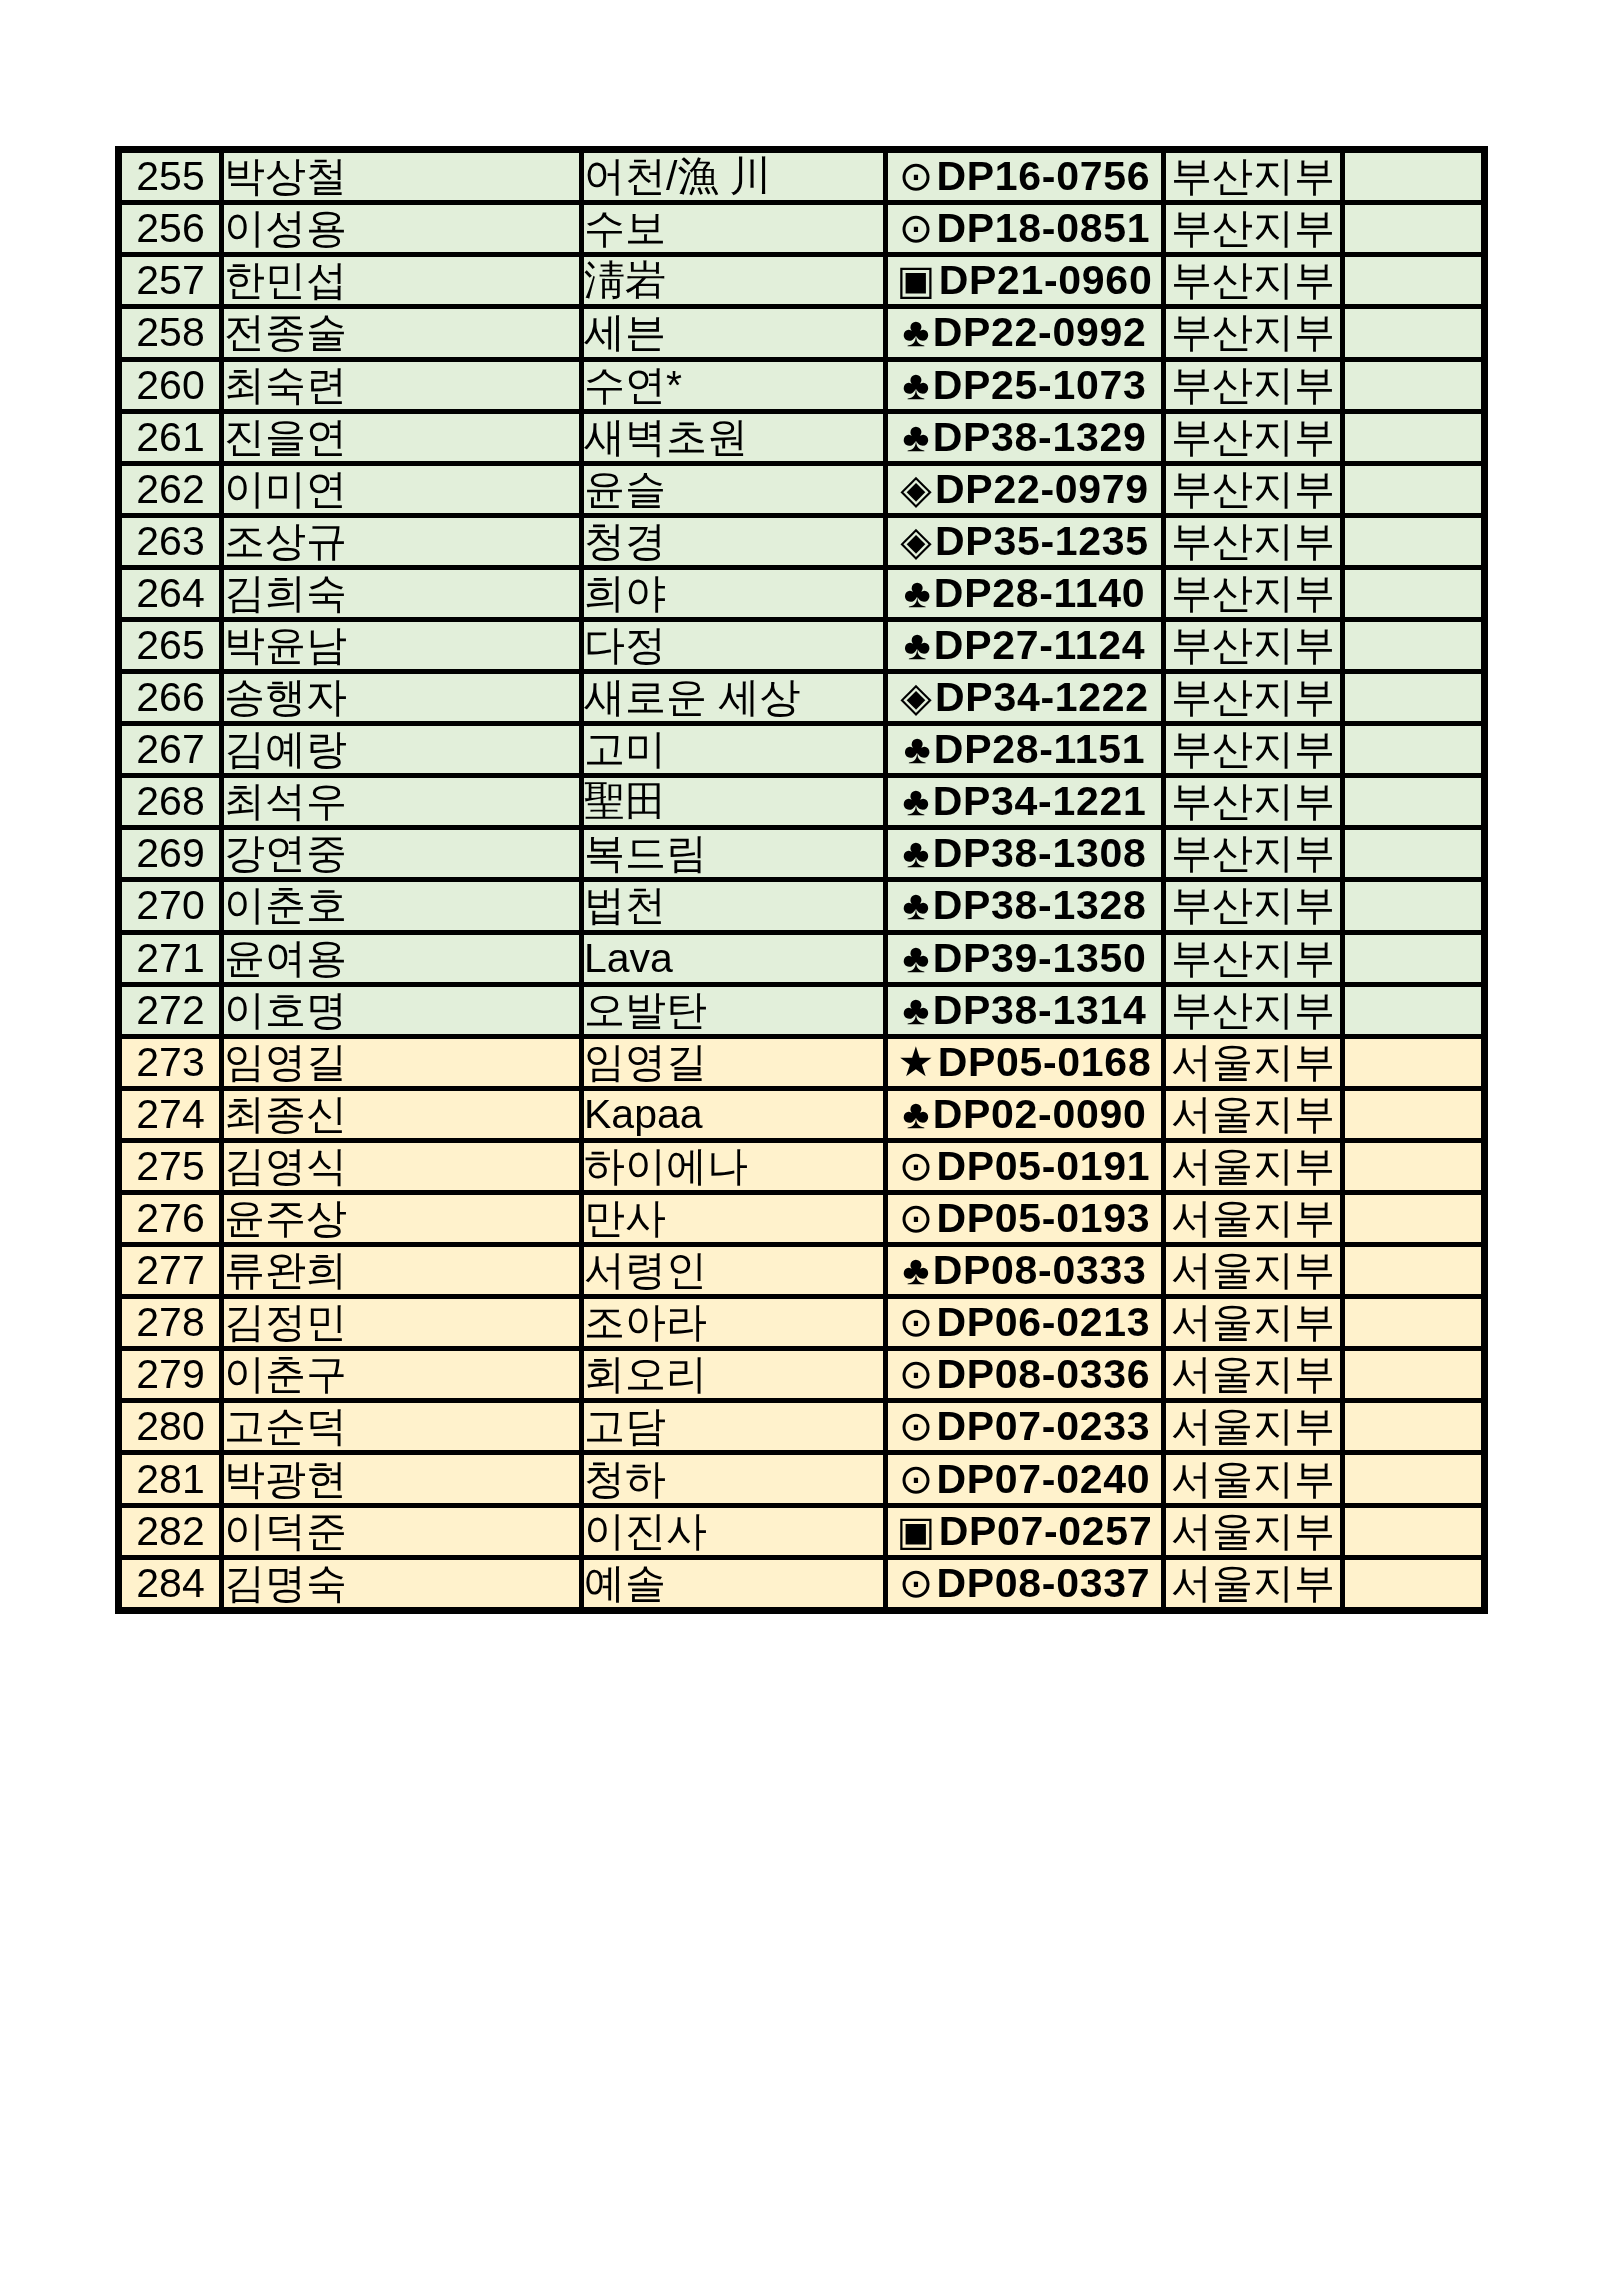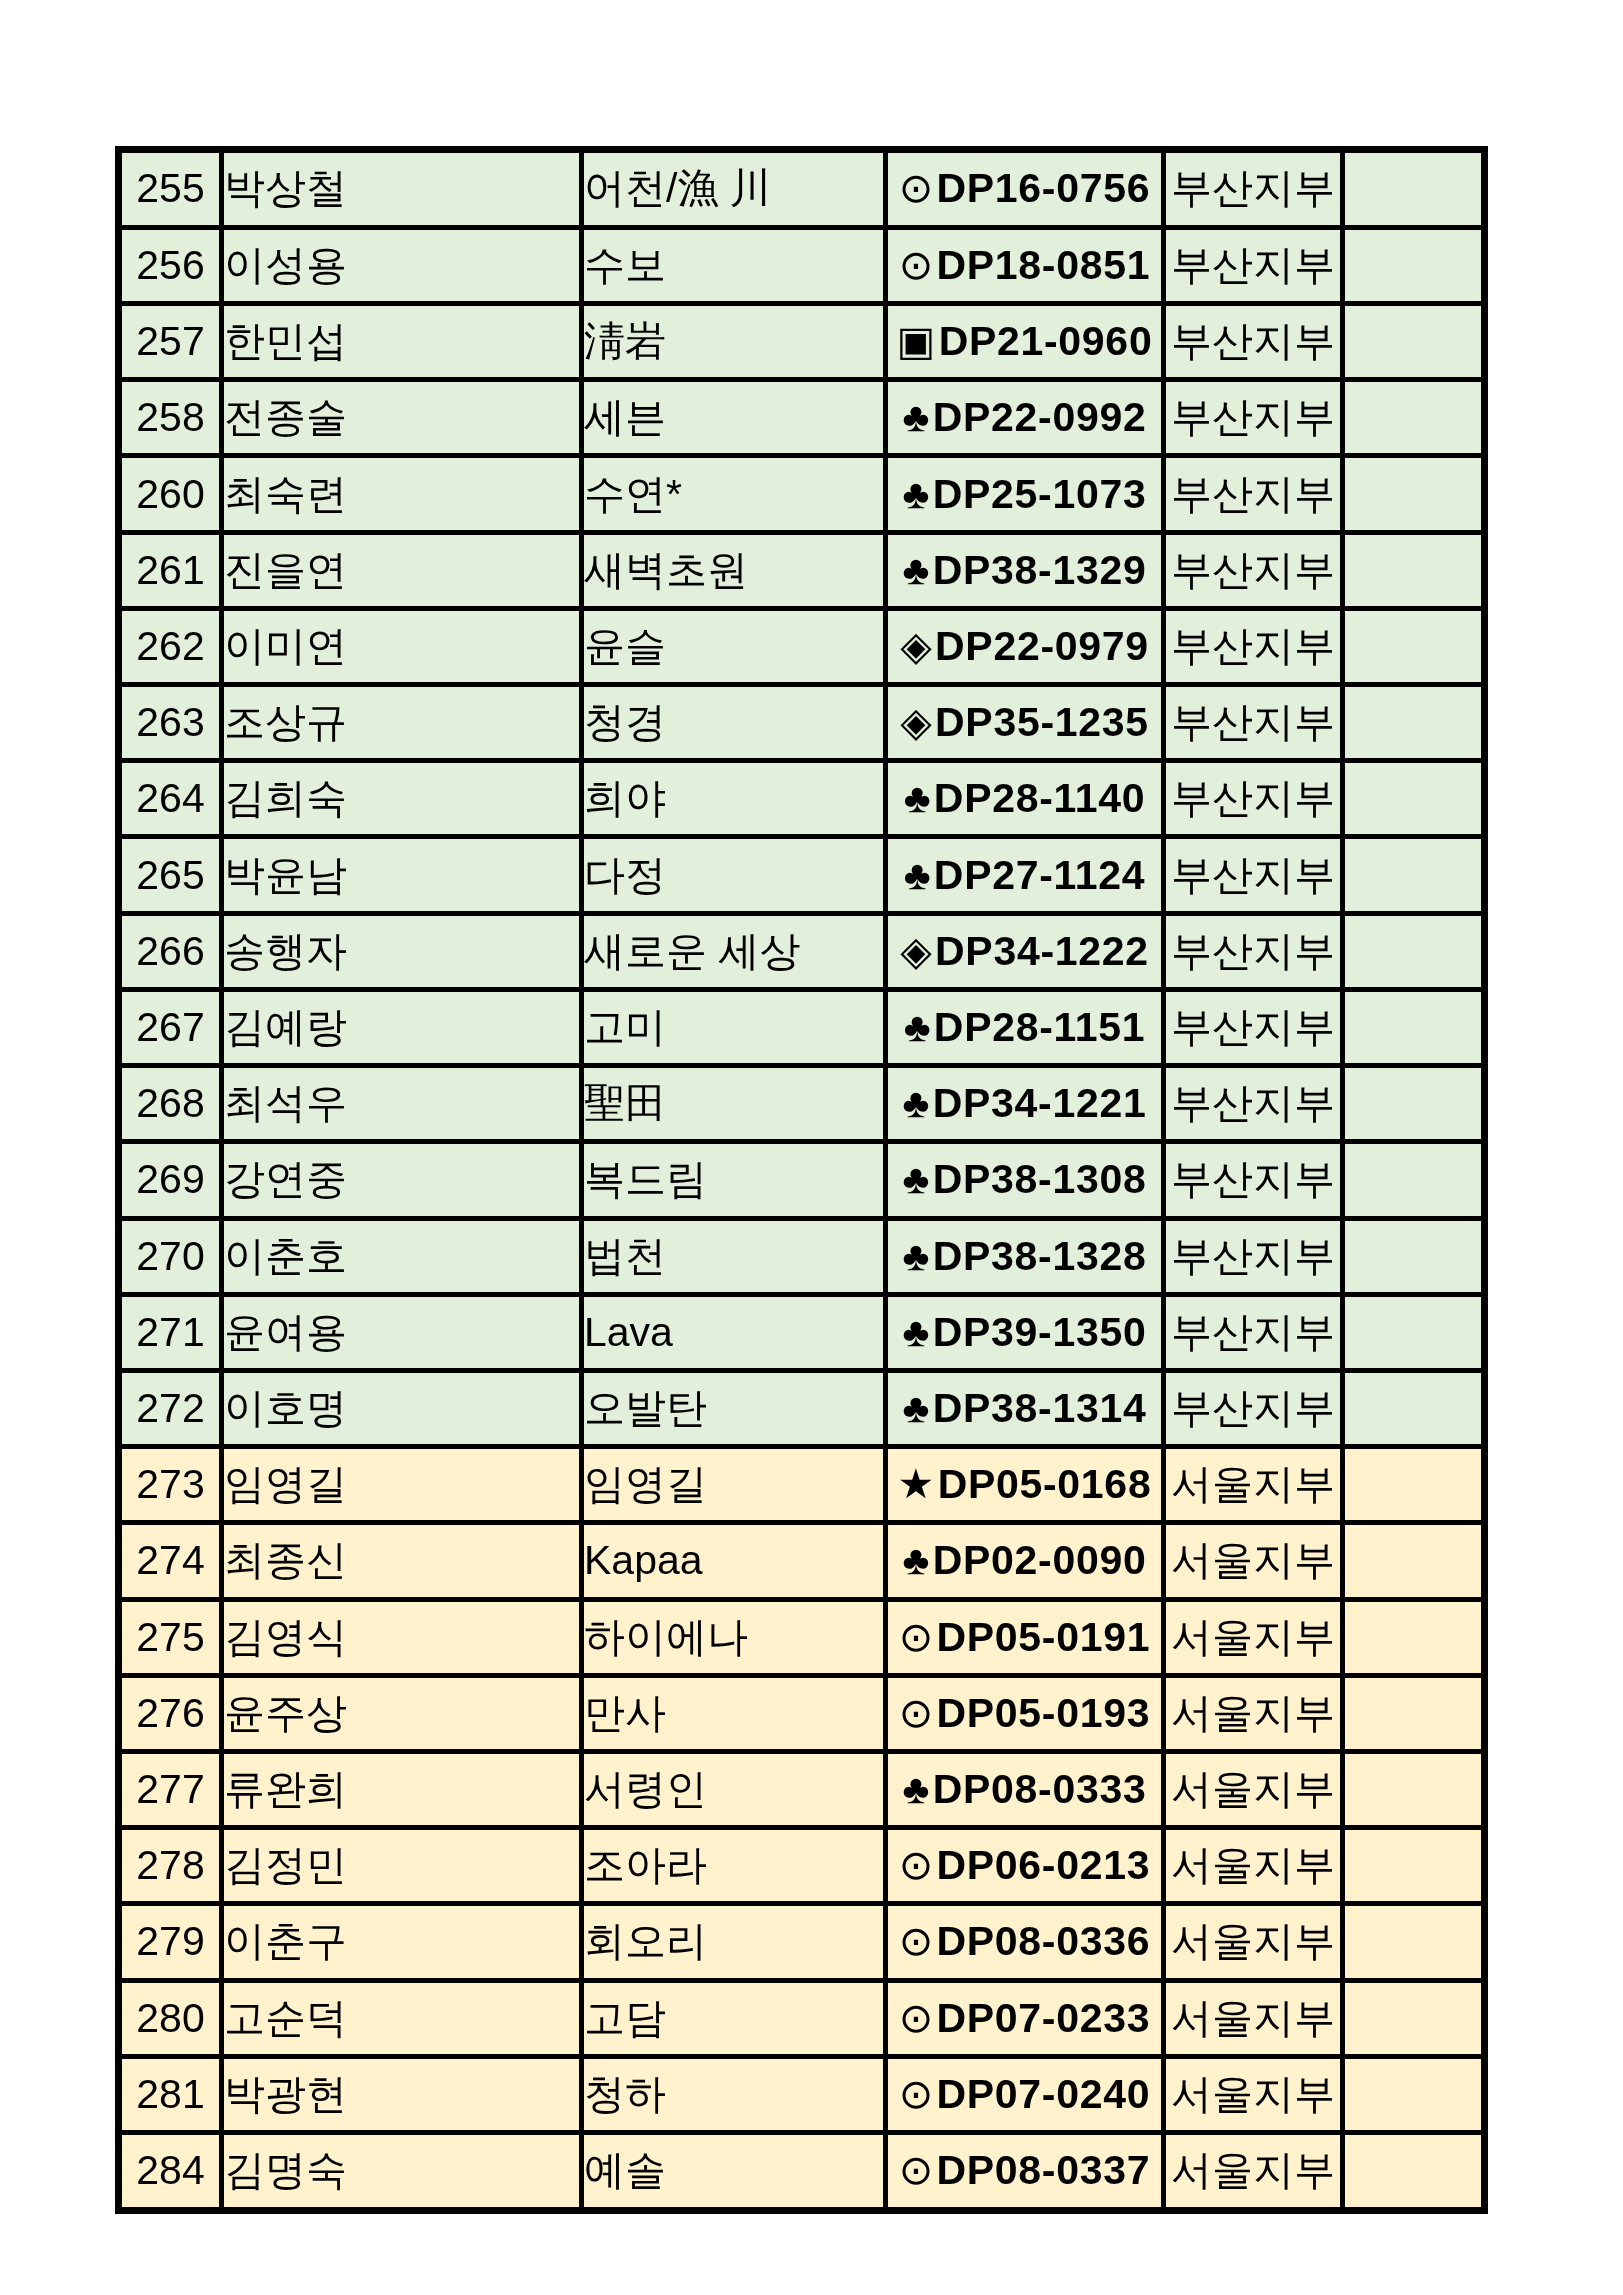--- a/index.html
+++ b/index.html
@@ -13,21 +13,21 @@
     height: 2295px;
     background: #ffffff;
     font-family: "Liberation Sans", "DejaVu Sans", sans-serif;
     color: #000000;
   }
   table.member-table {
     position: absolute;
     left: 115px;
     top: 146px;
     width: 1365px;
-    height: 2068px;
+    height: 1468px;
     border-collapse: collapse;
     table-layout: fixed;
     border: 7.2px solid var(--border-color, #000000);
     padding-left: 19px;
   }
   table.member-table td {
     border: 5.2px solid var(--border-color, #000000);
     font-size: 41px;
     line-height: 1;
     color: var(--text-color, #000000);
@@ -348,20 +348,30 @@
     <td class="c-no">281</td>
     <td class="c-name">박광현</td>
     <td class="c-nick">청하</td>
     <td class="c-id">
       <span class="sym">⊙</span><span class="idt">DP07-0240</span>
     </td>
     <td class="c-branch">서울지부</td>
     <td class="c-note"></td>
   </tr>
 
+  <tr class="seoul">
+    <td class="c-no">282</td>
+    <td class="c-name">이덕준</td>
+    <td class="c-nick">이진사</td>
+    <td class="c-id">
+      <span class="sym">▣</span><span class="idt">DP07-0257</span>
+    </td>
+    <td class="c-branch">서울지부</td>
+    <td class="c-note"></td>
+  </tr>
 
 
   <tr class="seoul">
     <td class="c-no">284</td>
     <td class="c-name">김명숙</td>
     <td class="c-nick">예솔</td>
     <td class="c-id">
       <span class="sym">⊙</span><span class="idt">DP08-0337</span>
     </td>
     <td class="c-branch">서울지부</td>

